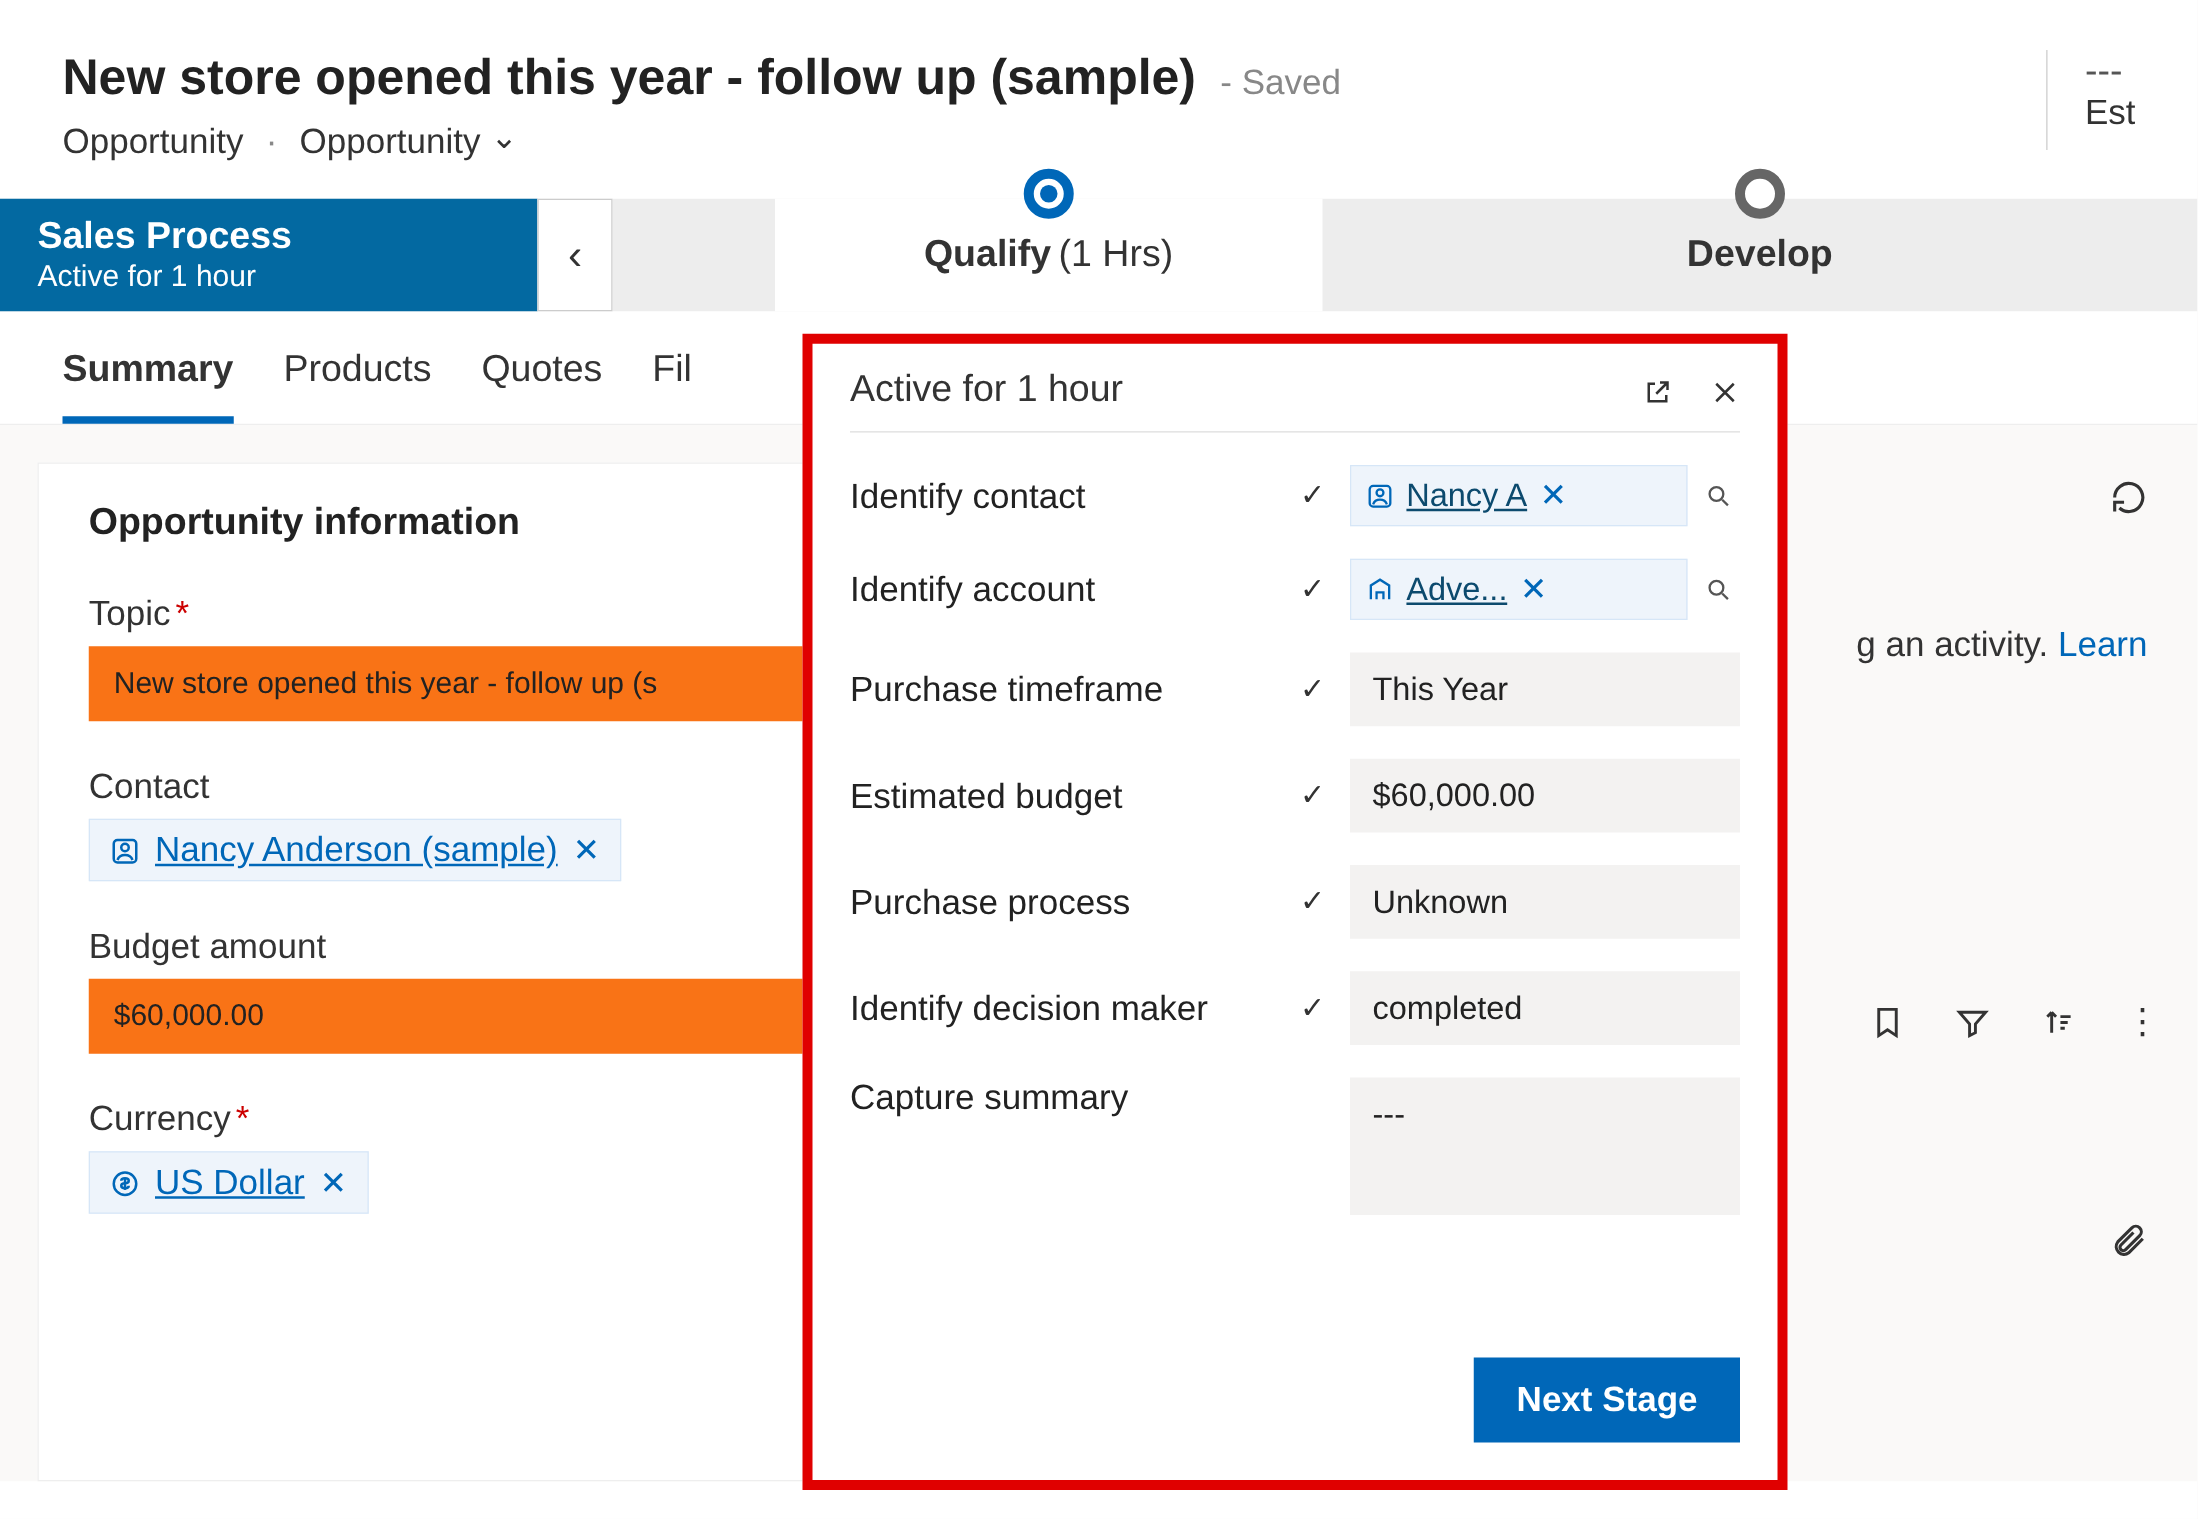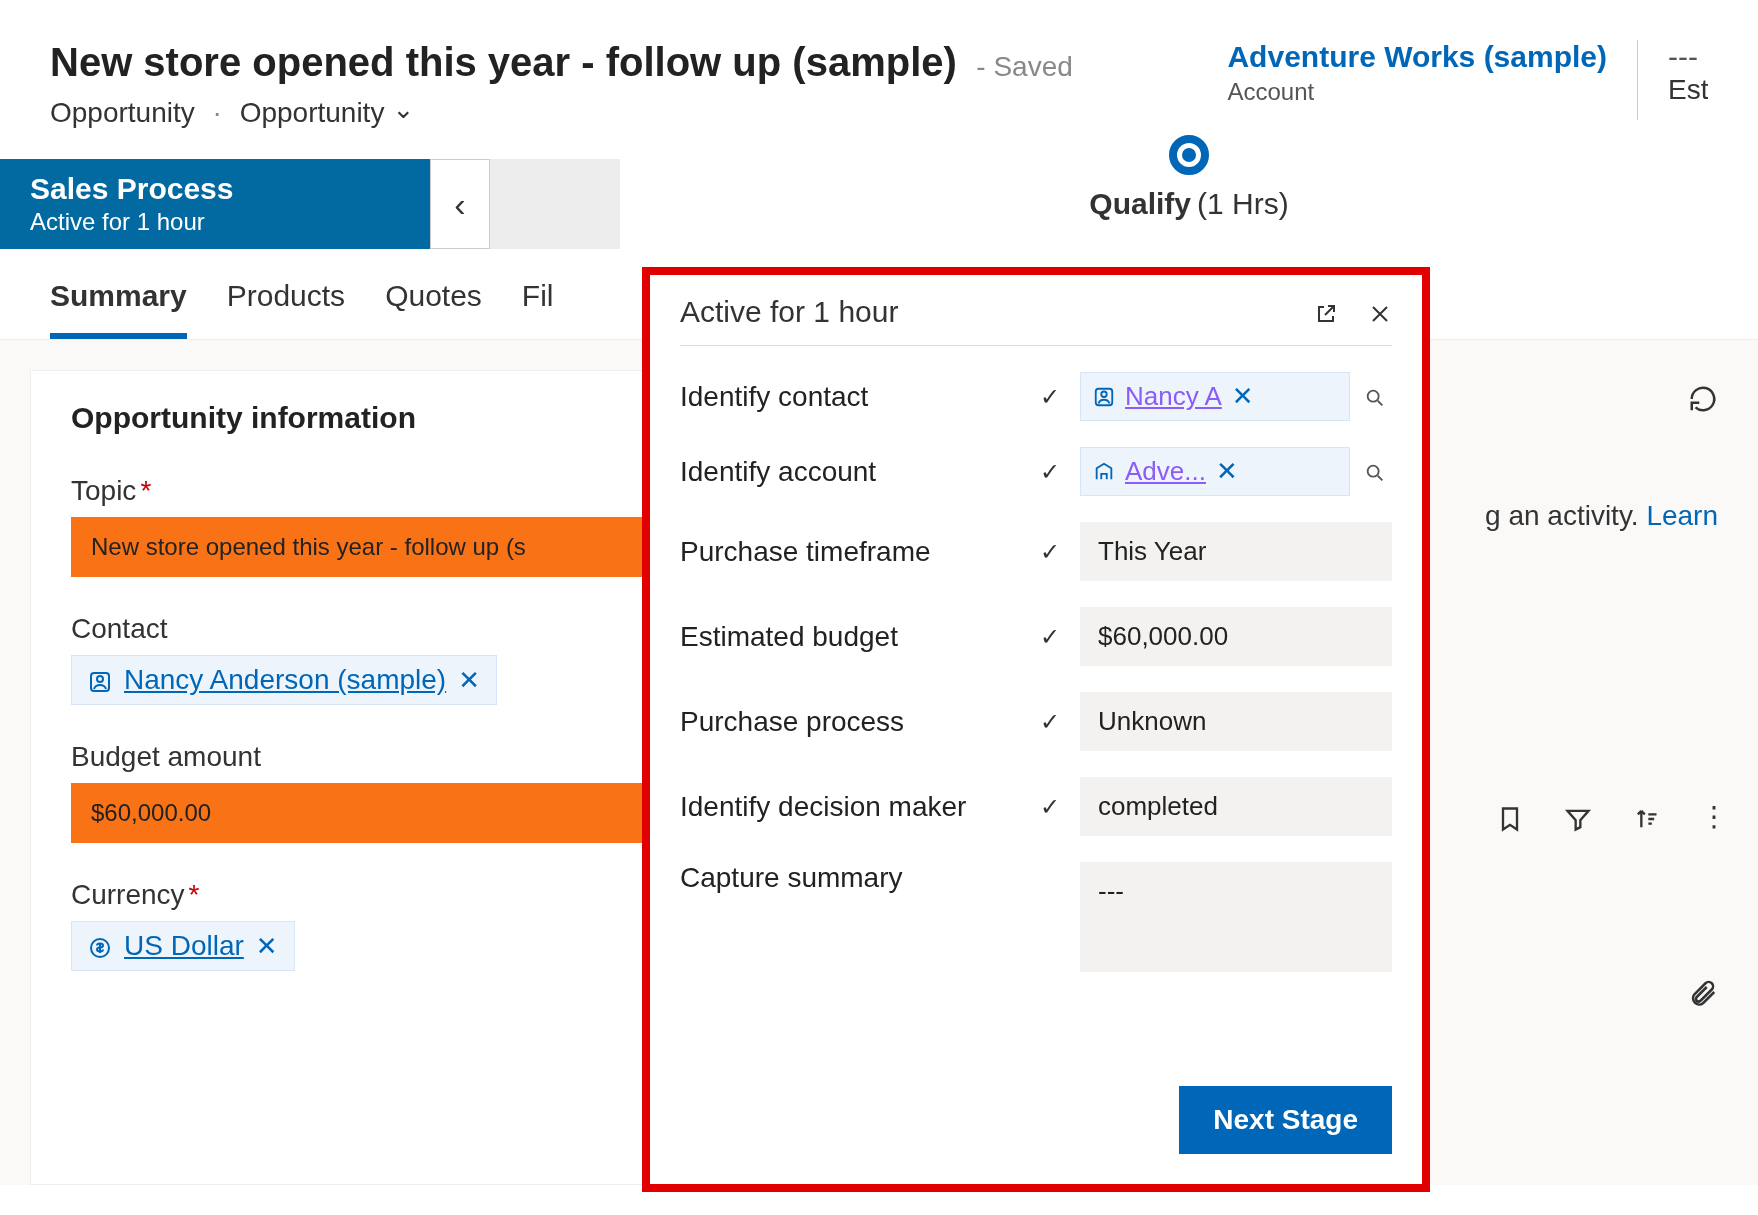--- a/index.html
+++ b/index.html
@@ -275,21 +275,21 @@
   .frow-lookup .chipbox {
     display: flex;
     align-items: center;
     background: #eef4fb;
     border: 1px solid #d6e6f7;
     padding: 8px 12px;
     gap: 10px;
     flex: 1;
     overflow:hidden;
   }
-  .frow-lookup .chipbox a { color: #8b5cf6; text-decoration: underline; font-size: 26px; white-space:nowrap; overflow:hidden; text-overflow:ellipsis;}
+  .frow-lookup .chipbox a { color: #0c4a6e; text-decoration: underline; font-size: 26px; white-space:nowrap; overflow:hidden; text-overflow:ellipsis;}
   .frow-lookup .search { color: #555; font-size: 24px; padding:0 6px;}
   .next-btn {
     align-self: flex-end;
     background: #0067b8;
     color: #fff;
     font-size: 28px;
     font-weight: 600;
     border: none;
     padding: 18px 34px;
     margin-top: auto;
@@ -304,24 +304,20 @@
   <div class="header-left">
     <span class="page-title">New store opened this year - follow up (sample)</span>
     <span class="save-status">- Saved</span>
     <div class="entity-row">
       <span>Opportunity</span>
       <span class="entity-dot">·</span>
       <span class="entity-dropdown">Opportunity</span>
     </div>
   </div>
   <div class="header-right">
-    <div class="account-block">
-      <div class="account-link">Adventure Works (sample)</div>
-      <div class="account-label">Account</div>
-    </div>
     <div class="divider-v"></div>
     <div class="est-col">
       <div class="est-dash">---</div>
       <div>Est</div>
     </div>
   </div>
 </div>
 
 <div class="process-bar">
   <div class="process-label">
@@ -329,20 +325,24 @@
     <div class="ptime">Active for 1 hour</div>
   </div>
   <div class="chevron-btn">
     <span>‹</span>
   </div>
   <div style="width:130px"></div>
   <div class="stage active">
     <div class="stage-circle current"></div>
     <span>Qualify</span>
     <span class="stage-hours">(1 Hrs)</span>
+  </div>
+  <div class="stage" style="flex:1.6">
+    <div class="stage-circle future"></div>
+    <span>Develop</span>
   </div>
 </div>
 
 <div class="tabs">
   <div class="tab active">Summary</div>
   <div class="tab">Products</div>
   <div class="tab">Quotes</div>
   <div class="tab">Fil</div>
 </div>
 

